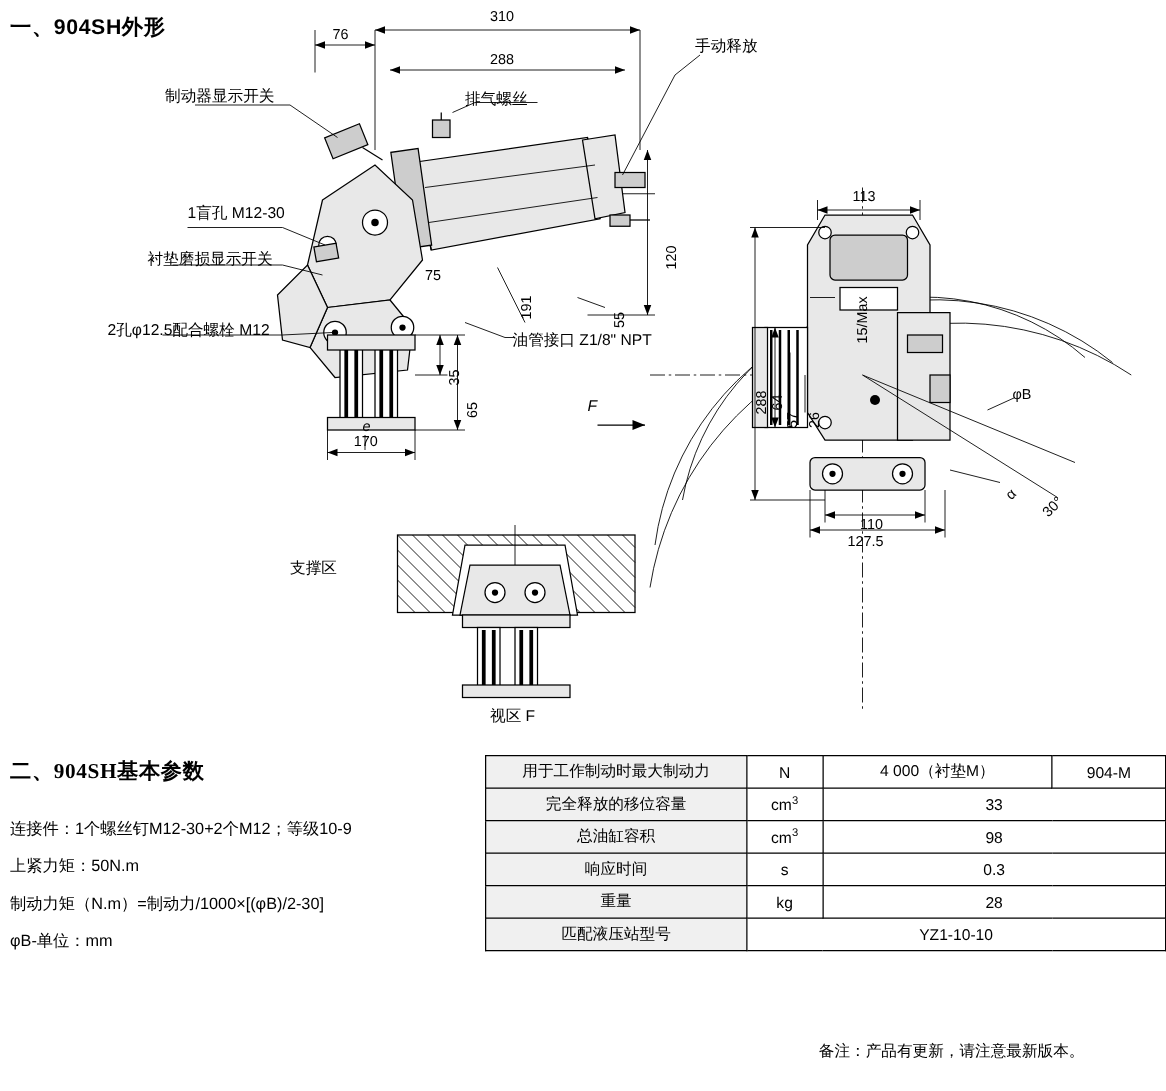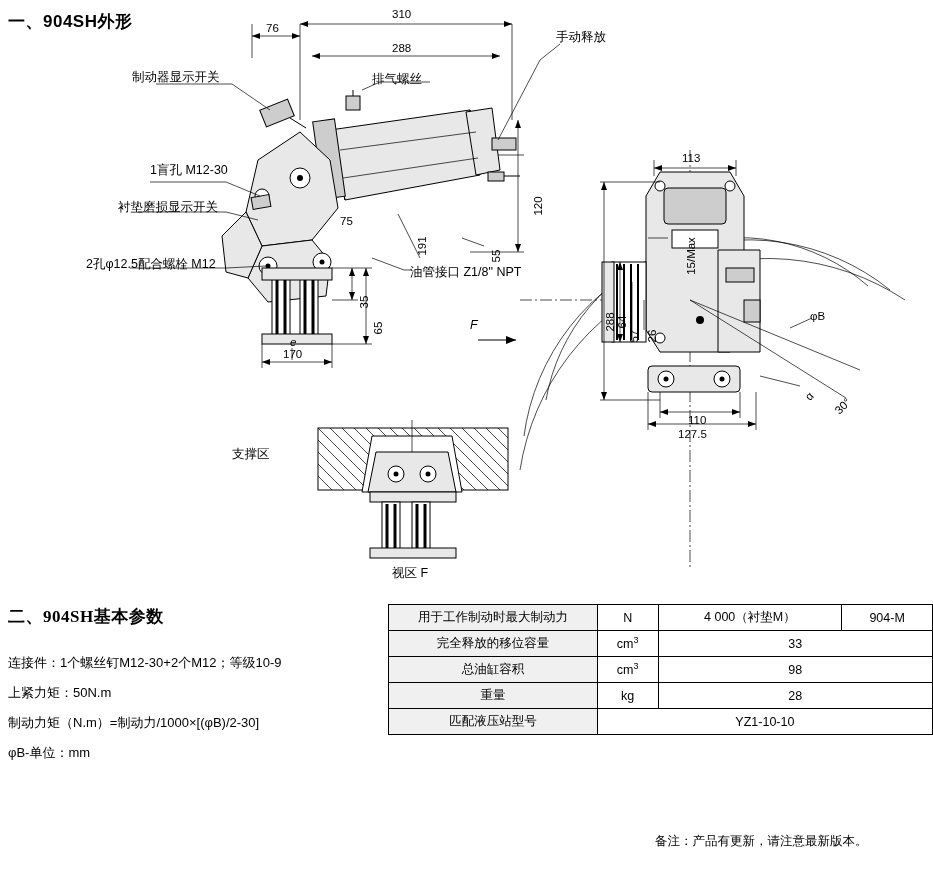--- a/index.html
+++ b/index.html
@@ -409,20 +409,25 @@
         <td class="c-name">完全释放的移位容量</td>
         <td class="c-unit"><span>cm</span><span class="sup">3</span></td>
         <td colspan="2">33</td>
       </tr>
       <tr>
         <td class="c-name">总油缸容积</td>
         <td class="c-unit"><span>cm</span><span class="sup">3</span></td>
         <td colspan="2">98</td>
       </tr>
       <tr>
+        <td class="c-name">响应时间</td>
+        <td class="c-unit">s</td>
+        <td colspan="2">0.3</td>
+      </tr>
+      <tr>
         <td class="c-name">重量</td>
         <td class="c-unit">kg</td>
         <td colspan="2">28</td>
       </tr>
       <tr>
         <td class="c-name">匹配液压站型号</td>
         <td colspan="3">YZ1-10-10</td>
       </tr>
     </tbody>
   </table>

